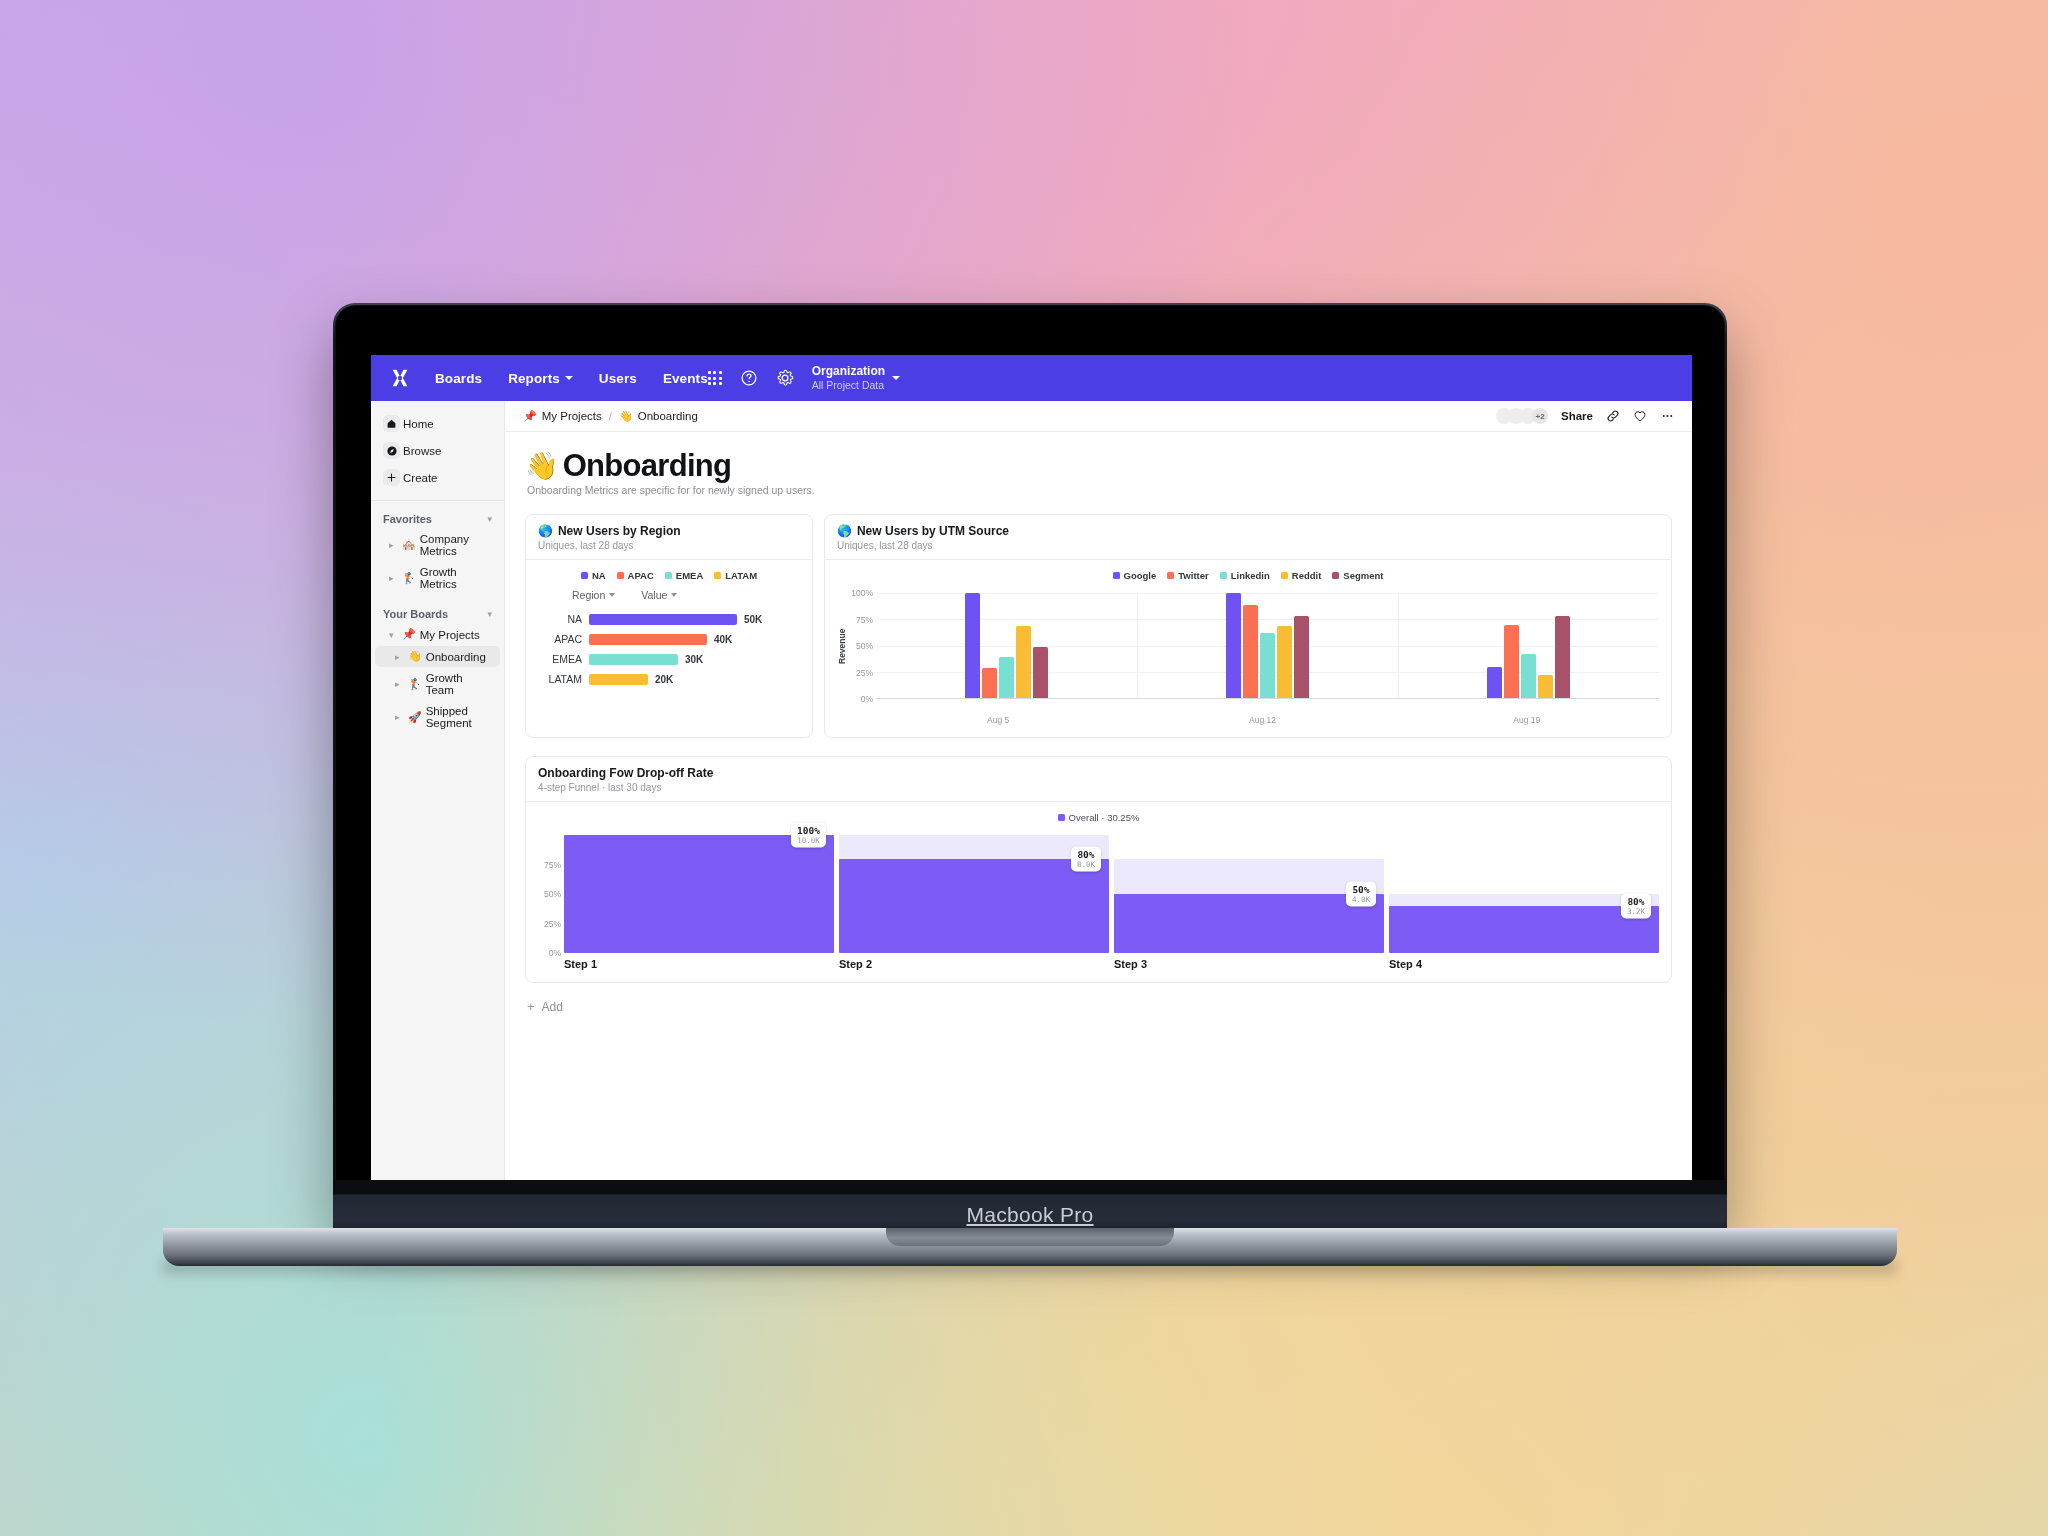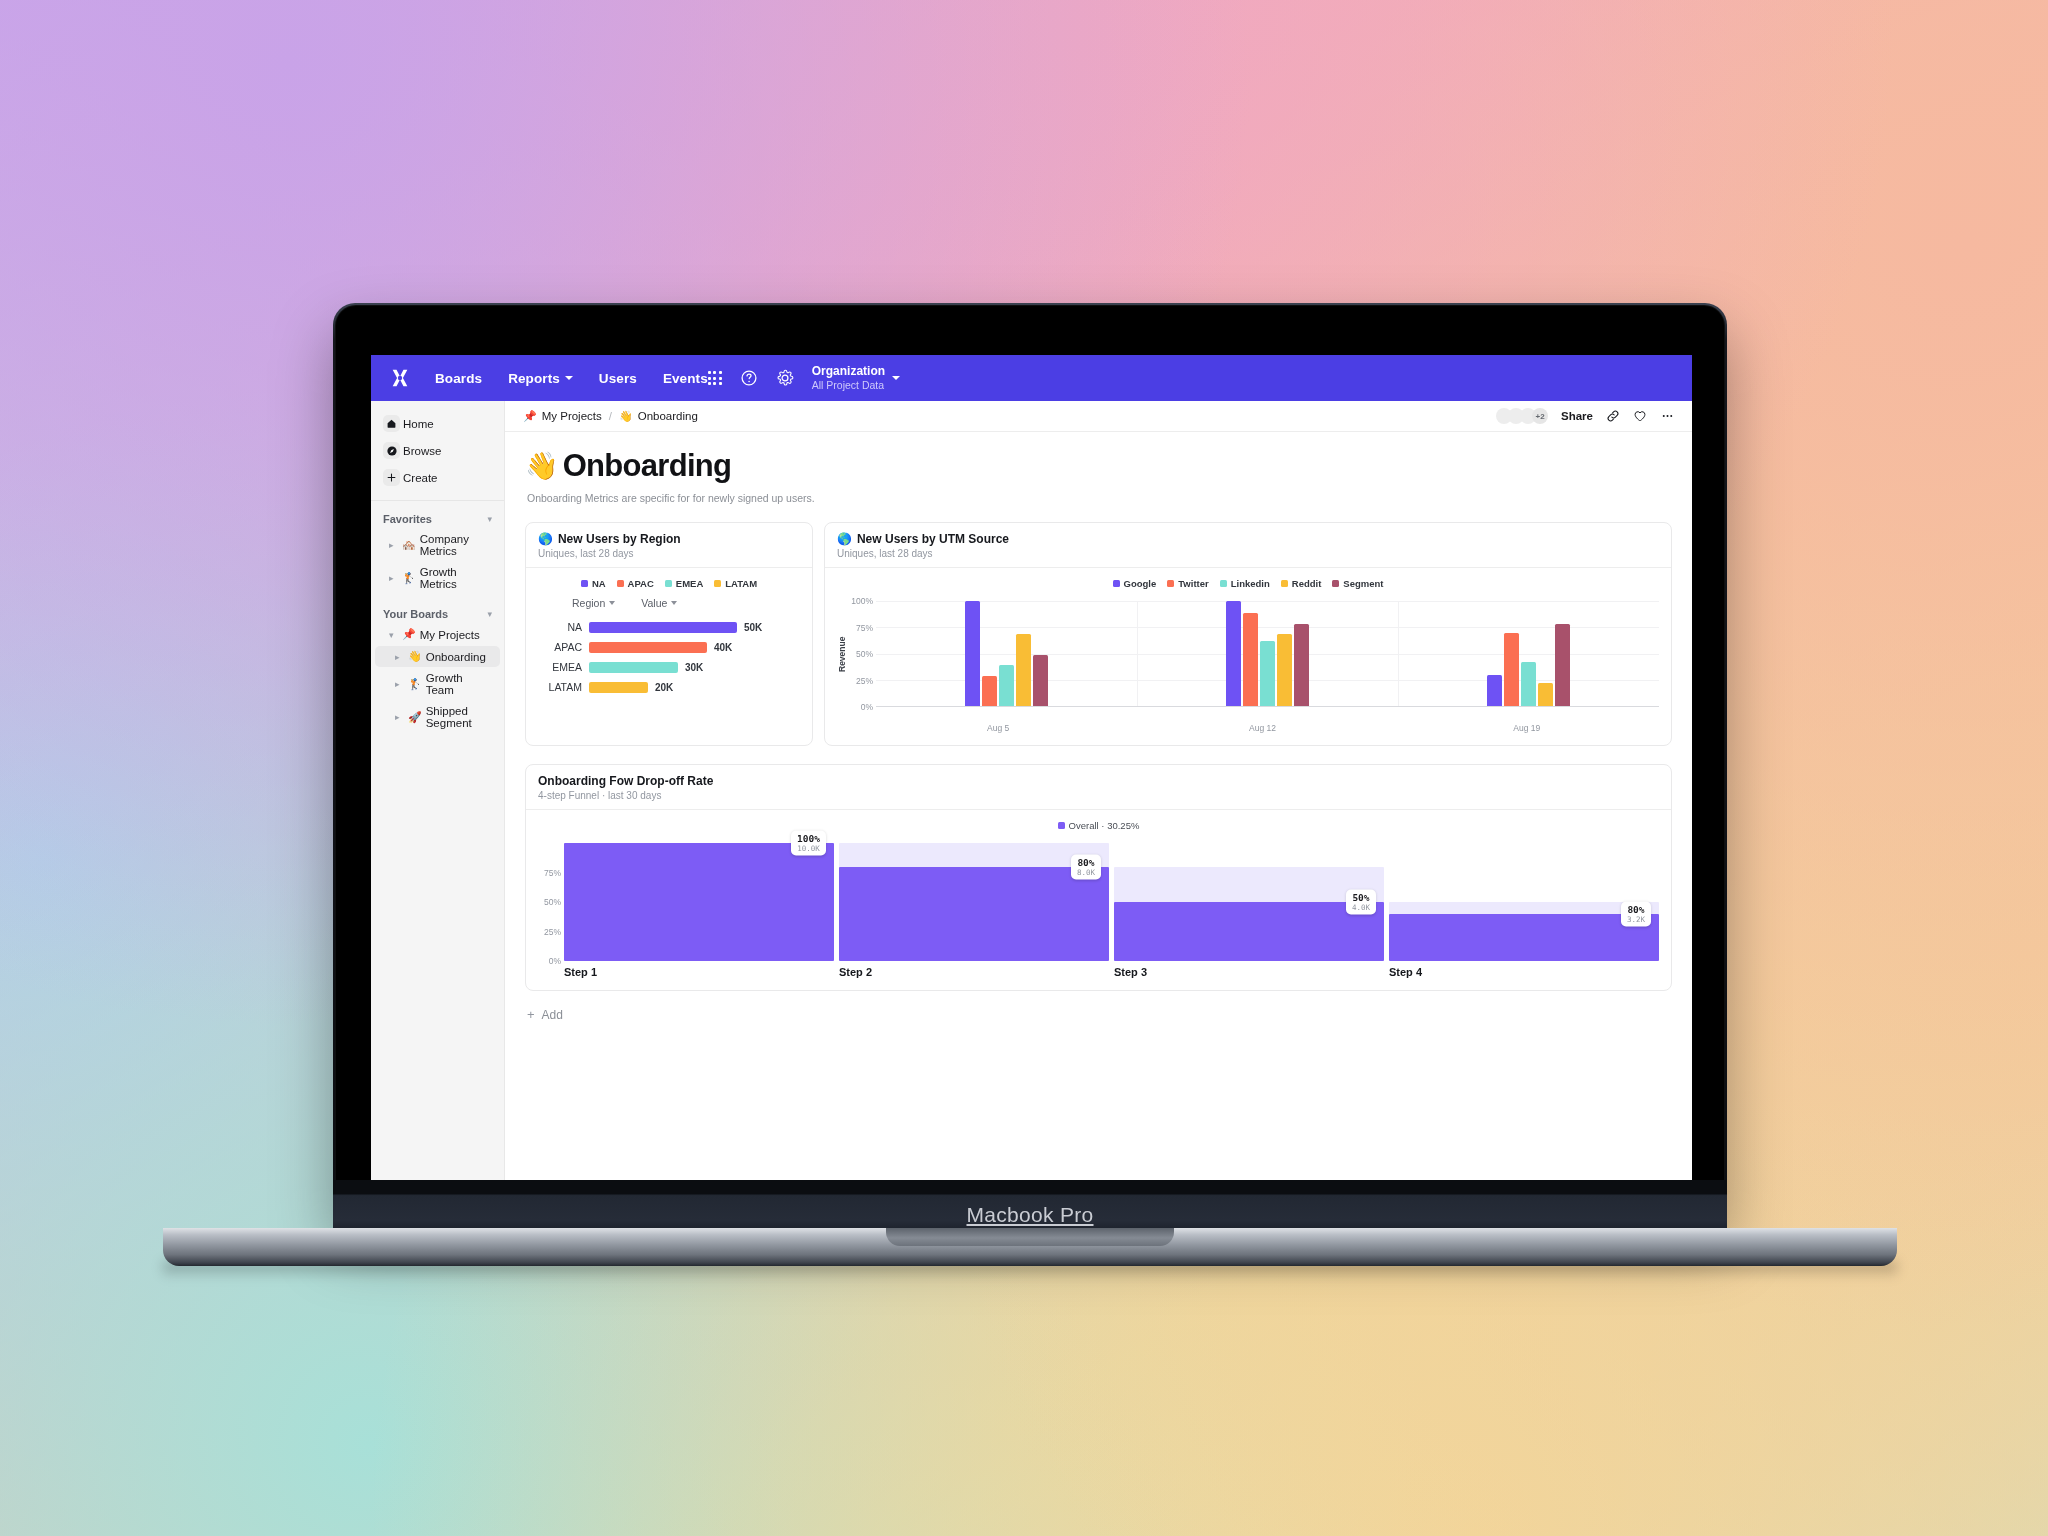--- a/index.html
+++ b/index.html
@@ -152,21 +152,21 @@
     width: 16px; height: 16px; border-radius: 50%; background: #e6e6e6; margin-left: -4px;
     font-size: 8px; color: #65696f; display:flex; align-items:center; justify-content:center; font-weight:600;
   }
   .share-btn { font-size: 11.5px; color: #1b1b1f; font-weight: 600; cursor: pointer; }
 
   .scroller { flex: 1; overflow: hidden; padding: 16px 20px 0 20px; }
 
   .page-title { display: flex; align-items: center; gap: 4px; }
   .page-title-emoji { font-size: 27px; }
   .page-title-text { font-size: 31px; font-weight: 700; color: #111215; letter-spacing: -.7px; }
-  .page-sub { font-size: 10.5px; color: #8b8f96; margin-top: 8px; margin-left: 2px; }
+  .page-sub { font-size: 10.5px; color: #8b8f96; margin-top: 0; margin-left: 2px; }
 
   .row { display: flex; gap: 11px; margin-top: 18px; }
   .card { background:#fff; border: 1px solid #e9e9ea; border-radius: 8px; }
   .card-head { padding: 9px 12px 8px 12px; border-bottom: 1px solid #ededed; }
   .card-title { font-size: 12px; font-weight: 700; color: #16181d; display:flex; align-items:center; gap:5px;}
   .card-sub { font-size: 10px; color: #9297a0; margin-top: 2px; }
   .card-body { padding: 10px 12px 12px 12px; }
 
   
   .legend { display: flex; align-items: center; justify-content: center; gap: 11px; }

